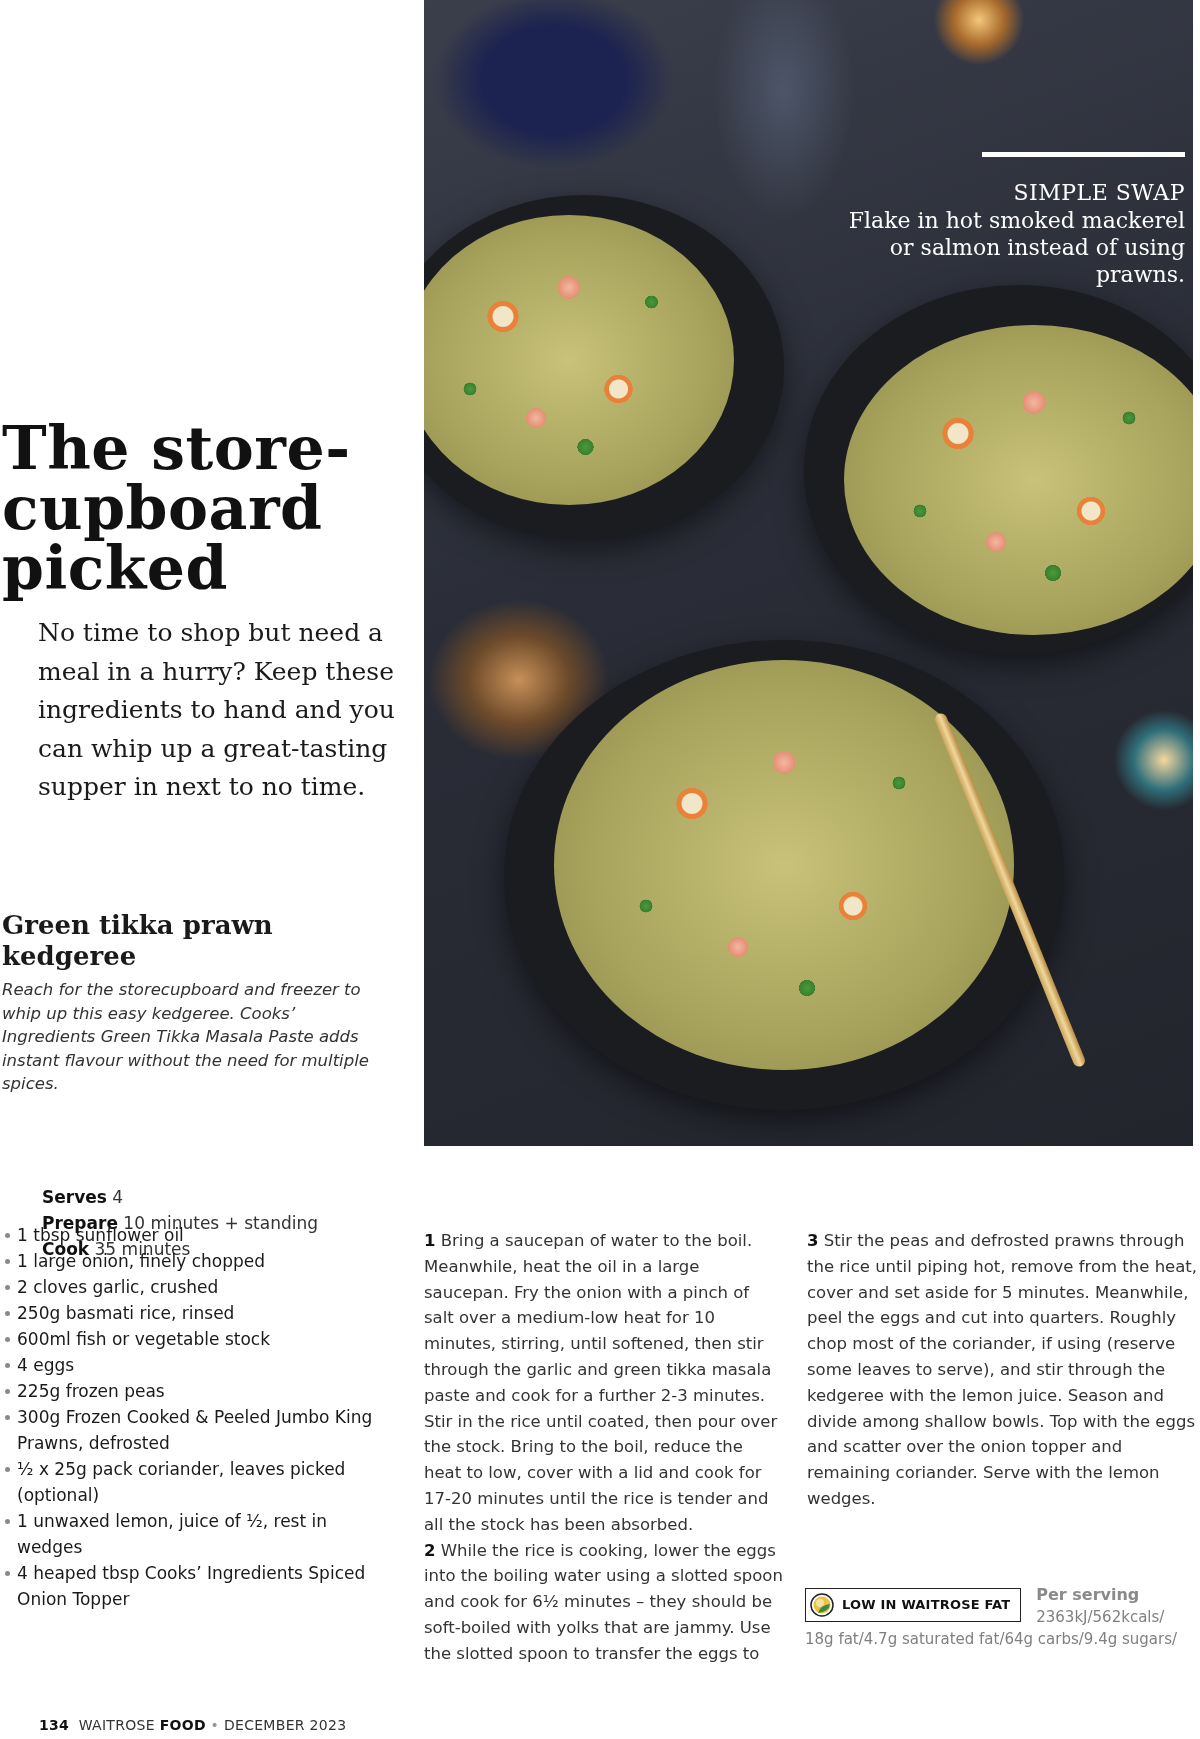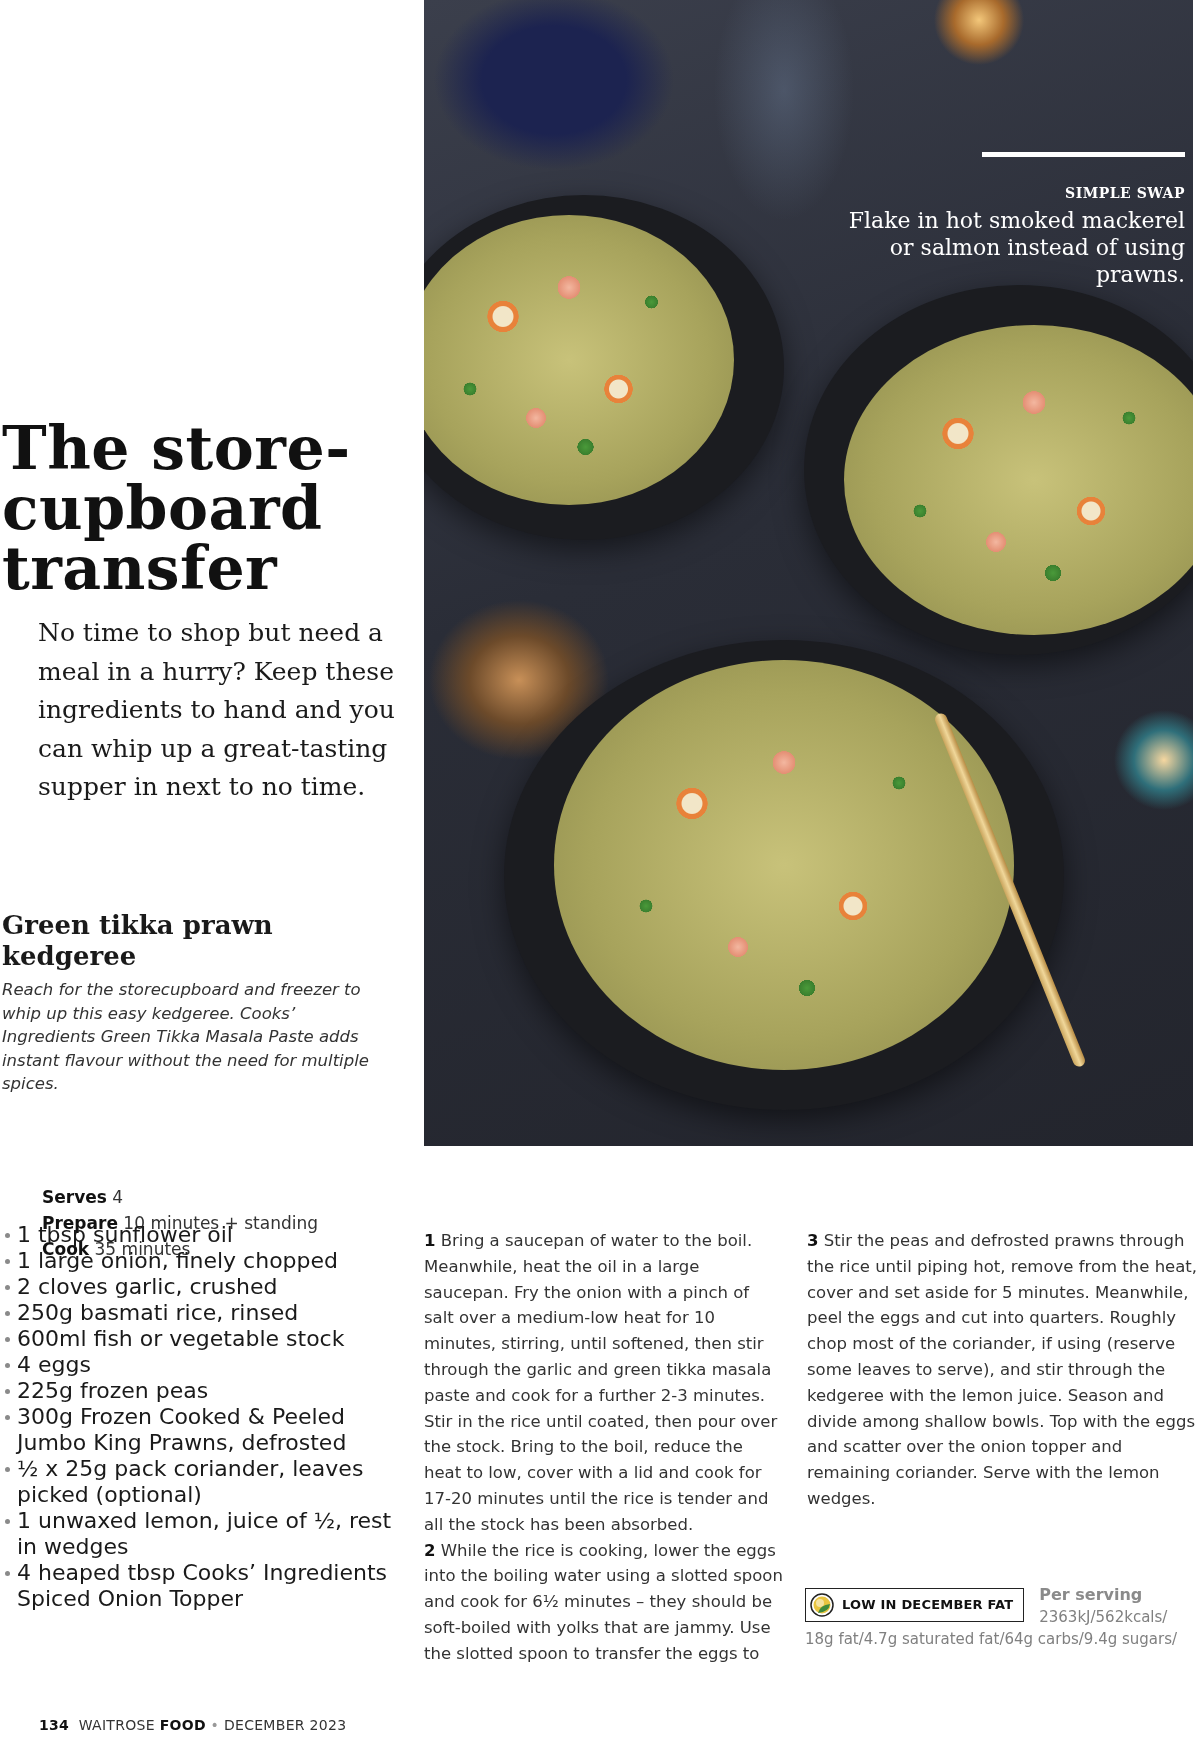--- a/index.html
+++ b/index.html
@@ -31,21 +31,21 @@
       radial-gradient(circle 10px at 55% 80%, #4a9a3a 0%, #3a7f2e 80%, transparent 82%),
       radial-gradient(ellipse at center, #c8c27a 0%, #a7a35c 60%, #8a874a 100%);
   }
   .fork { position: absolute; width: 12px; height: 380px; left: 580px; top: 700px;
     background: linear-gradient(90deg, #c9a45c, #f0d79a, #b88c44); border-radius: 6px; transform: rotate(-22deg); }
   .swap {
     position: absolute; right: 8px; top: 152px; width: 360px; text-align: right; color: #ffffff;
     font-family: "DejaVu Serif", serif;
   }
   .swap .rule { width: 203px; height: 5px; background: #ffffff; margin-left: auto; margin-bottom: 22px; }
-  .swap .title { font-size: 14px; font-weight: bold; letter-spacing: 0.5px; line-height: 28px; }
+  .swap .title { font-size: 22px; font-weight: normal; letter-spacing: 0.5px; line-height: 28px; }
   .swap .body { font-size: 22px; line-height: 27px; }
 
   .headline {
     position: absolute; left: 2px; top: 418px; width: 410px;
     font-family: "DejaVu Serif", serif; font-weight: bold; font-size: 60px; line-height: 60px;
     letter-spacing: 0.5px; color: #111;
   }
   .intro {
     position: absolute; left: 2px; top: 614px; width: 400px;
     font-family: "DejaVu Serif", serif; font-size: 25px; line-height: 38.5px; color: #1a1a1a; margin-left: 36px;
@@ -55,21 +55,21 @@
     font-family: "DejaVu Serif", serif; font-weight: bold; font-size: 26px; line-height: 31px;
   }
   .recipe-intro {
     position: absolute; left: 2px; top: 978px; width: 380px;
     font-family: "DejaVu Sans", sans-serif; font-style: italic; font-size: 16.5px; line-height: 23.5px; color: #333;
   }
   .meta { position: absolute; left: 2px; top: 1184px; font-size: 17px; line-height: 26px; color: #333; margin-left: 40px; }
   .meta b { color: #111; }
   .ingredients {
     position: absolute; left: 2px; top: 1222px; width: 395px; list-style: none; margin: 0; padding: 0;
-    font-size: 22px; line-height: 26px; color: #1a1a1a;
+    font-size: 17px; line-height: 26px; color: #1a1a1a;
   }
   .ingredients li { position: relative; padding-left: 15px; }
   .ingredients li::before { content: ""; position: absolute; left: 3px; top: 11px; width: 5px; height: 5px; border-radius: 50%; background: #8a8a8a; }
   .method {
     position: absolute; top: 1228px; font-size: 16.5px; line-height: 25.8px; color: #333;
   }
   .method p { margin: 0; }
   .method b { color: #111; }
   .col1 { left: 424px; width: 360px; }
   .col2 { left: 807px; width: 393px; }
@@ -102,21 +102,21 @@
   <div class="swap">
     <div class="rule"></div>
     <div class="title">SIMPLE SWAP</div>
     <div class="body">Flake in hot smoked mackerel or salmon instead of using  prawns.</div>
   </div>
 </div>
 
 <div class="headline">
   <div>The store-</div>
   <div>cupboard</div>
-  <div>transfer</div>
+  <div>picked</div>
 </div>
 <div class="intro">No time to shop but need a meal in a hurry? Keep these ingredients to hand and you can whip up a great-tasting supper in next to no time.</div>
 
 <div class="recipe-title">Green tikka prawn kedgeree</div>
 <div class="recipe-intro">Reach for the storecupboard and freezer to whip up this easy kedgeree. Cooks’ Ingredients Green Tikka Masala Paste adds instant flavour without the need for multiple spices.</div>
 
 <div class="meta">
   <div><b>Serves</b> <span>4</span></div>
   <div><b>Prepare</b> <span>10 minutes + standing</span></div>
   <div><b>Cook</b> <span>35 minutes</span></div>
@@ -146,21 +146,21 @@
 </div>
 
 <div class="nutrition">
   <div class="badge">
     <svg width="24" height="24" viewBox="0 0 24 24">
       <circle cx="12" cy="12" r="11" fill="#fff" stroke="#222" stroke-width="1.5"></circle>
       <circle cx="12" cy="12" r="8.5" fill="#e8c440"></circle>
       <circle cx="10" cy="10" r="4" fill="#f4e2a0"></circle>
       <path d="M8 20 Q10 12 20 11 Q19 19 8 20 Z" fill="#3f8a3c"></path>
     </svg>
-    <span class="badge-label">LOW IN DECEMBER FAT</span>
+    <span class="badge-label">LOW IN WAITROSE FAT</span>
   </div>
   <div class="per-serving-wrap">
     <div class="per-serving">Per serving</div>
     <div>2363kJ/562kcals/</div>
   </div>
   <div>18g fat/4.7g saturated fat/64g carbs/9.4g sugars/</div>
 </div>
 
 <div class="footer">
   <b>134</b>&nbsp;

